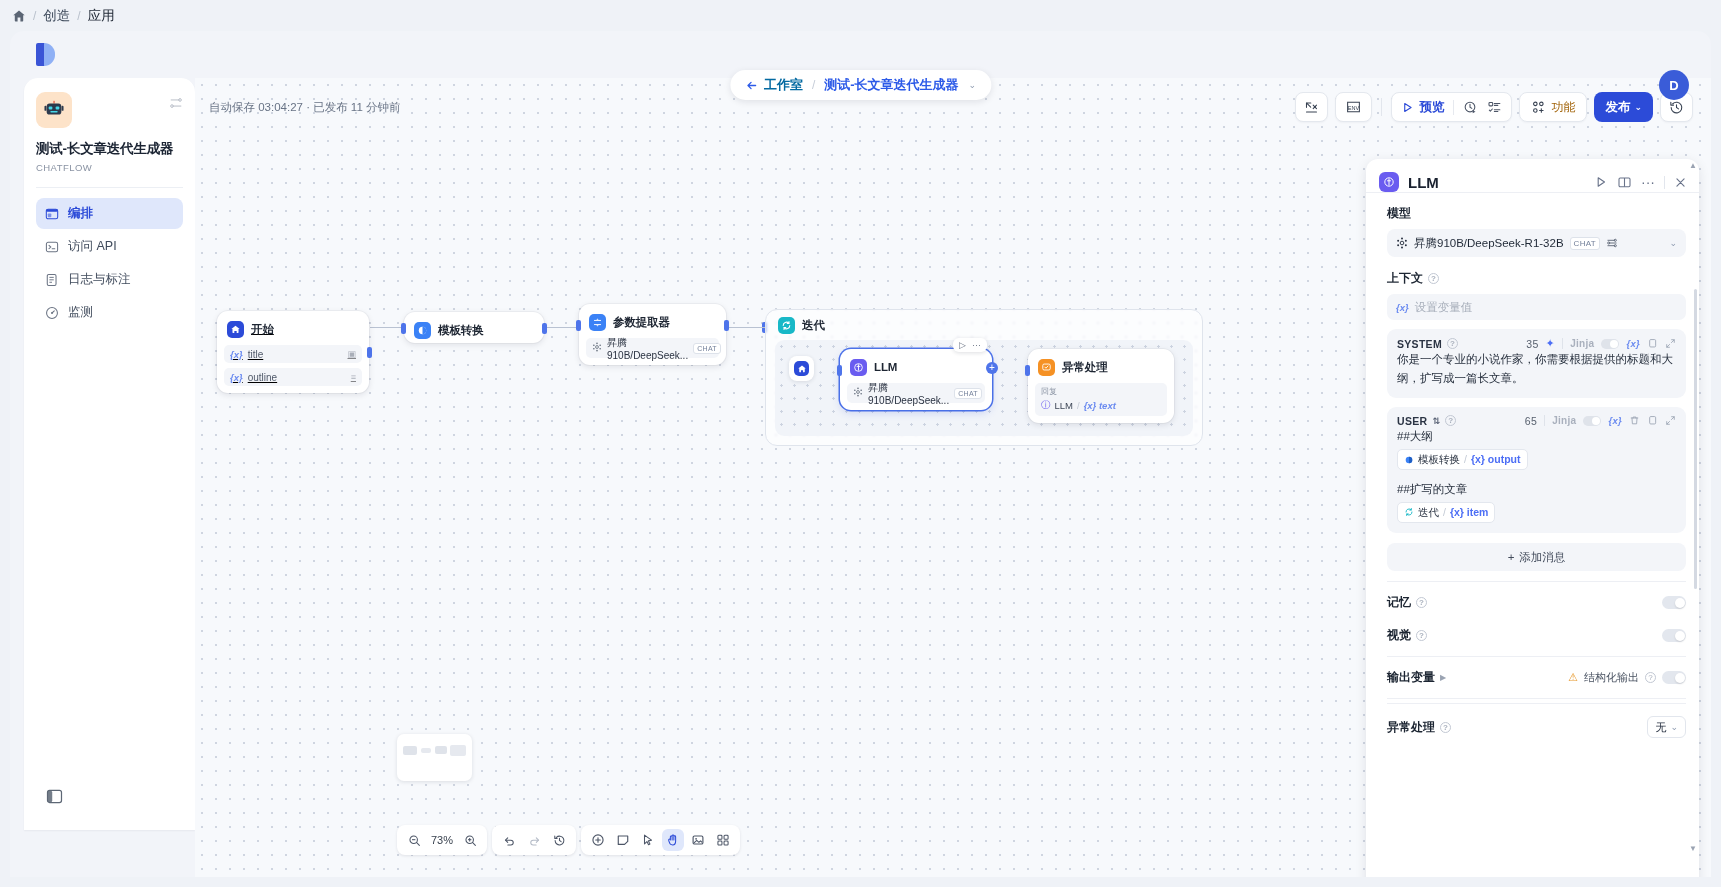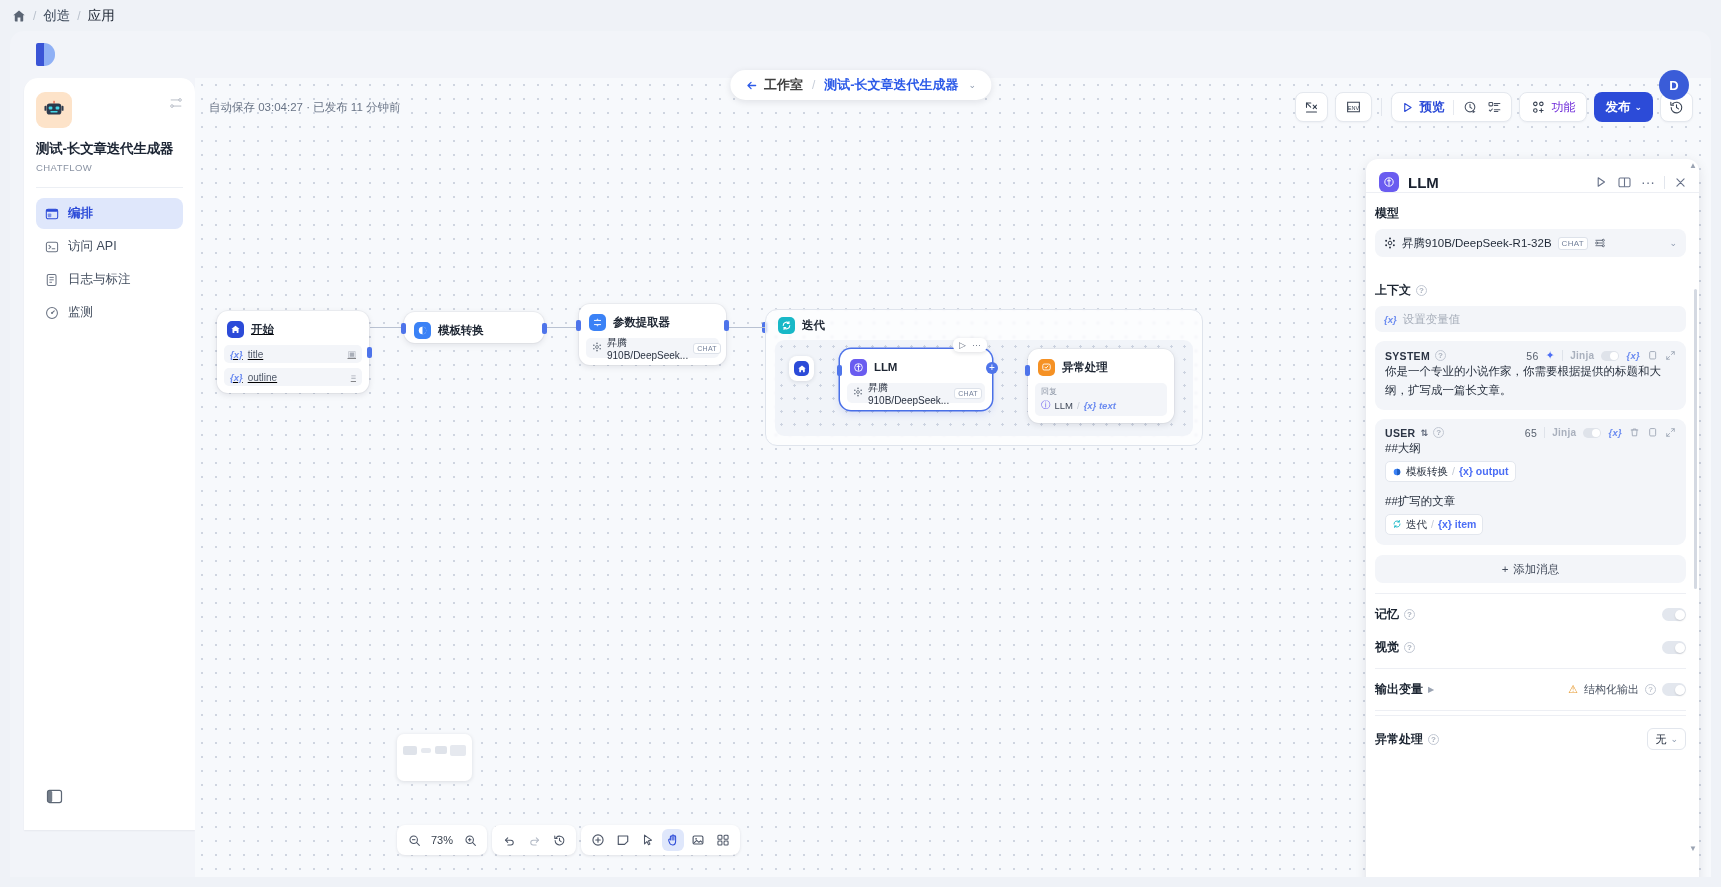--- a/index.html
+++ b/index.html
@@ -83,21 +83,21 @@
   
   .wfbar{
     position:absolute; left:185px; top:47px; width:1516px; height:58px;
     display:flex; align-items:center; padding:0 18px 0 14px; z-index:6;
   }
   .autosave{ font-size:11.5px;color:#687385; }
   .wf-right{ margin-left:auto; display:flex; align-items:center; gap:7px; }
   .tb-btn{
     height:30px; min-width:30px; background:#fff; border:1px solid #e4e8ee; border-radius:8px;
     display:flex;align-items:center;justify-content:center;gap:5px;padding:0 8px;
-    font-size:12px;color:#6d28d9;cursor:pointer;box-shadow:0 1px 2px rgba(16,24,40,.04);
+    font-size:12px;color:#a16207;cursor:pointer;box-shadow:0 1px 2px rgba(16,24,40,.04);
   }
   .tb-group{
     height:30px;background:#fff;border:1px solid #e4e8ee;border-radius:8px;
     display:flex;align-items:center;padding:0 9px;gap:9px;
     box-shadow:0 1px 2px rgba(16,24,40,.04);
   }
   .tb-preview{ display:flex;align-items:center;gap:5px;color:#2c4bd8;font-size:12.5px;font-weight:600;cursor:pointer;}
   .tb-vsep{ width:1px;height:15px;background:#e6e9ef; }
   .tb-publish{
     height:30px;background:#2c4bd8;border-radius:8px;color:#fff;font-size:12.5px;font-weight:600;
@@ -105,21 +105,21 @@
   }
   .tb-sep{ width:1px;height:18px;background:#e2e6ed;margin:0 2px; }
 
   
   .center-pill{
     position:absolute; left:50%; top:39px; transform:translateX(-50%);
     height:30px; background:#fff; border-radius:15px;
     display:flex;align-items:center;gap:9px;padding:0 15px;
     box-shadow:0 2px 7px rgba(16,24,40,.10); z-index:30; white-space:nowrap;
   }
-  .cp-link{ color:#404040;font-size:13px;font-weight:700;cursor:pointer;display:flex;align-items:center;gap:6px;}
+  .cp-link{ color:#0369a1;font-size:13px;font-weight:700;cursor:pointer;display:flex;align-items:center;gap:6px;}
   .cp-slash{ color:#c6cdd8;font-size:12px; }
   .cp-cur{ color:#2c5ae8;font-size:13px;font-weight:700; }
   .cp-chev{ color:#8e9bb0;font-size:9px;margin-left:1px; }
 
   
   .tr-avatar{
     position:absolute; right:22px; top:39px; width:30px;height:30px;border-radius:50%;
     background:#3a5cd8;color:#fff;display:flex;align-items:center;justify-content:center;
     font-size:13px;font-weight:600; z-index:30;
   }
@@ -214,21 +214,21 @@
     background:#fff; border-radius:12px 12px 0 0;
     box-shadow:0 3px 12px rgba(16,24,40,.10);
     z-index:20; overflow:hidden;
   }
   .p-head{ display:flex;align-items:center;gap:9px;padding:13px 12px 0 13px; }
   .p-ico{ width:20px;height:20px;border-radius:6px;background:#6a5cf0;display:flex;align-items:center;justify-content:center;}
   .p-title{ font-size:15px;font-weight:700;color:#1a2230; }
   .p-actions{ margin-left:auto;display:flex;align-items:center;gap:9px;color:#69738a; }
   .p-desc{ font-size:11px;color:#b2b9c6;padding:6px 13px 11px 13px; }
   .p-hr{ height:1px;background:#edeff4; }
-  .p-body{ padding:12px 13px 0 9px; height:623px; overflow:hidden; position:relative;}
+  .p-body{ padding:12px 13px 0 21px; height:623px; overflow:hidden; position:relative;}
   .sec-label{ font-size:12px;font-weight:700;color:#1c2532;display:flex;align-items:center;gap:5px;}
   .q{ width:11px;height:11px;border-radius:50%;border:1px solid #c2c8d3;color:#a9b0bd;font-size:8px;
       display:inline-flex;align-items:center;justify-content:center;flex:0 0 11px;}
   .model-box{
     margin-top:7px;height:28px;background:#f3f5f9;border-radius:8px;
     display:flex;align-items:center;gap:6px;padding:0 9px;font-size:11.5px;color:#1f2836;
   }
   .ctx-box{
     margin-top:7px;height:26px;background:#f3f5f9;border-radius:7px;
     display:flex;align-items:center;gap:6px;padding:0 9px;font-size:11.5px;color:#a7aeba;
@@ -766,35 +766,35 @@
                 <circle cx="12.4" cy="4.4" r="1.4" fill="none" stroke="#4d5667" stroke-width="1.1"></circle>
                 <line x1="4.4" y1="8" x2="14" y2="8" stroke="#4d5667" stroke-width="1.1"></line>
                 <circle cx="3.6" cy="8" r="1.4" fill="none" stroke="#4d5667" stroke-width="1.1"></circle>
                 <line x1="2" y1="11.6" x2="11.6" y2="11.6" stroke="#4d5667" stroke-width="1.1"></line>
                 <circle cx="12.4" cy="11.6" r="1.4" fill="none" stroke="#4d5667" stroke-width="1.1"></circle>
               </svg>
           </span>
           <span style="margin-left:auto;color:#8e9bb0;font-size:9px;">⌄</span>
         </div>
 
-        <div class="sec-label" style="margin-top:25px;">
+        <div class="sec-label" style="margin-top:13px;">
           <span>上下文</span>
           <span class="q">?</span>
         </div>
         <div class="ctx-box">
           <span class="vx">{x}</span>
           <span>设置变量值</span>
         </div>
 
         <div class="msg">
           <div class="msg-head">
             <span>SYSTEM</span>
             <span class="q">?</span>
             <span class="msg-tools">
-              <span class="cnt">56</span>
+              <span class="cnt">35</span>
               <span class="spark">✦</span>
               <span style="width:1px;height:11px;background:#dfe3ea;display:inline-block;"></span>
               <span class="jinja">Jinja</span>
               <span class="tgl"></span>
               <span class="vx">{x}</span>
               <span style="display:flex;">
                 <svg viewBox="0 0 14 14" width="11" height="11">
                     <rect x="3.4" y="2" width="7.6" height="9.4" rx="1.4" fill="none" stroke="#9aa3b2" stroke-width="1.1"></rect>
                   </svg>
               </span>

